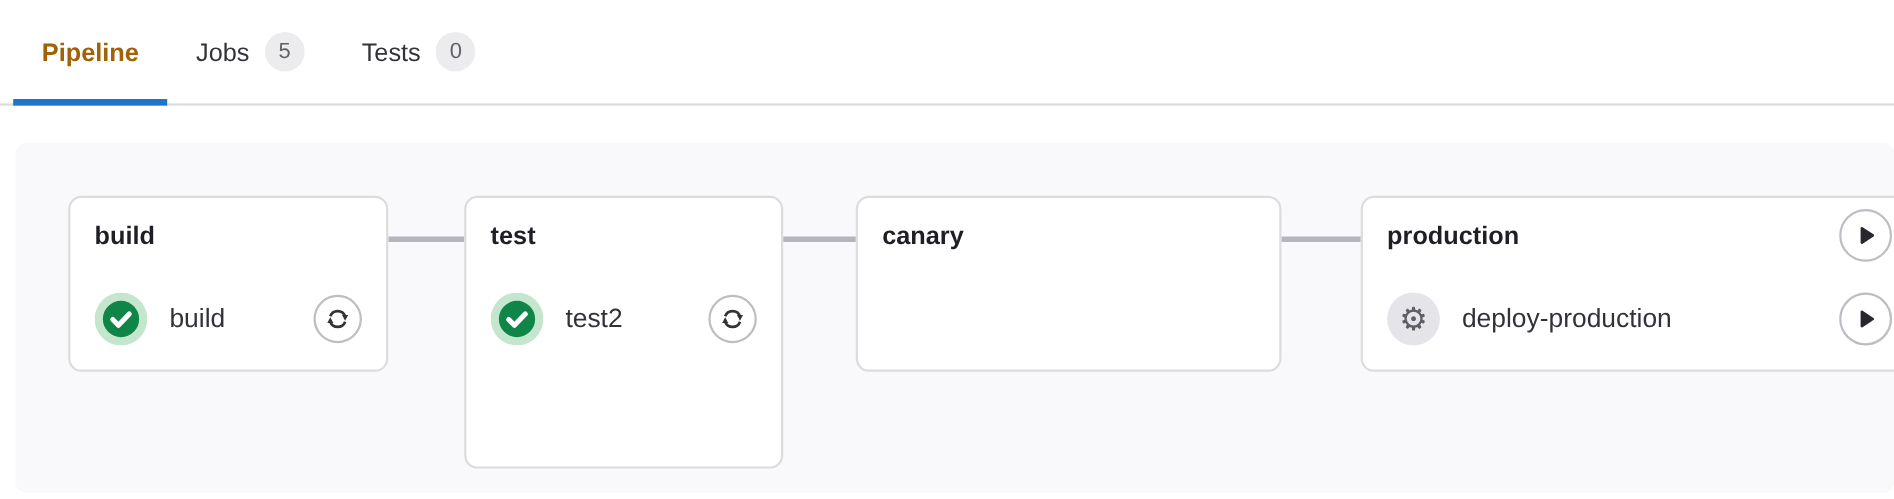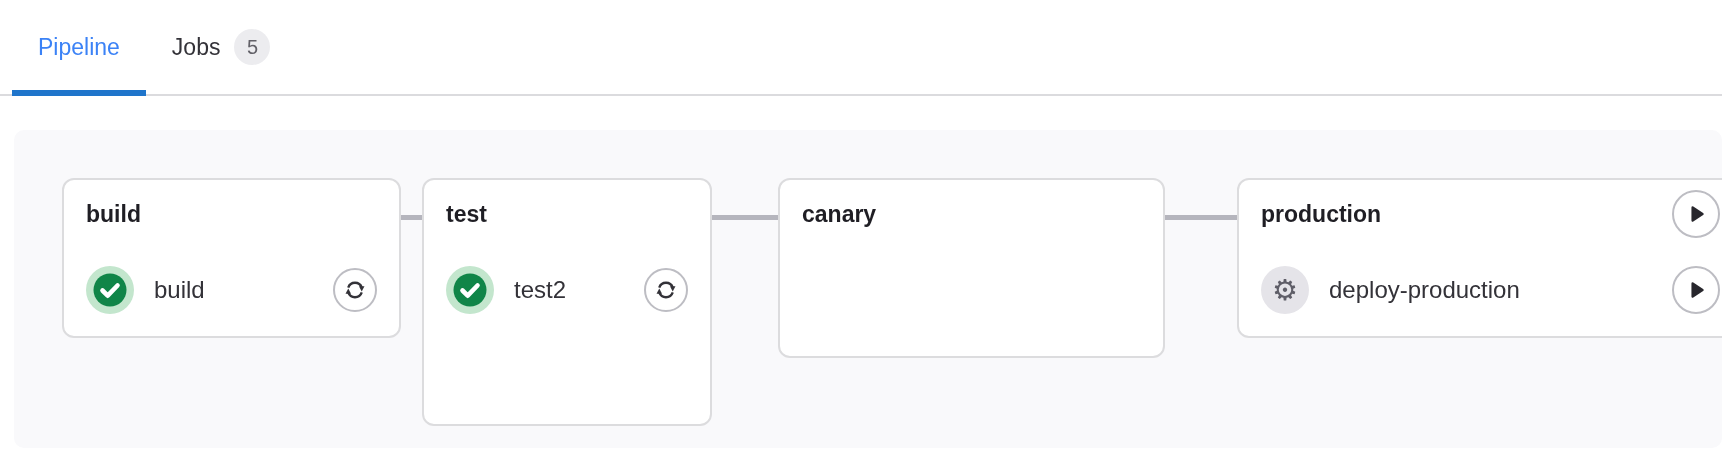--- a/index.html
+++ b/index.html
@@ -5,41 +5,41 @@
   * { margin:0; padding:0; box-sizing:border-box; }
   html,body { width:1722px; height:454px; background:#ffffff;
               font-family:"Liberation Sans", sans-serif; overflow:hidden; }
 
   
   .tab-bar { position:absolute; left:0; top:0; width:1722px; height:96px;
              display:flex; align-items:stretch; padding-left:12px;
              border-bottom:2px solid #dbdbde; background:#fff; }
   .tab { position:relative; display:flex; align-items:center; gap:14px;
          padding:0 26px; font-size:23px; color:#333238; cursor:pointer; }
-  .tab.active { font-weight:400; color:#3b82f6; }
+  .tab.active { font-weight:700; color:#a16207; }
   .tab.active::after { content:""; position:absolute; left:0; right:0;
          bottom:-2px; height:6px; background:#1f75cb; }
   .badge { min-width:36px; height:36px; padding:0 10px; border-radius:18px;
            background:#ececef; color:#626168; font-size:20px; font-weight:400;
            display:flex; align-items:center; justify-content:center; }
 
   
   .pipeline-canvas { position:absolute; left:14px; top:130px; width:1708px;
            height:318px; background:#f9f9fb; border-radius:10px; }
 
   .connector { position:absolute; top:85px; height:5px; background:#b5b5bd; }
   .connector.c1 { left:339px; width:69px; }
   .connector.c2 { left:698px; width:66px; }
   .connector.c3 { left:1151px; width:72px; }
 
   .stage-card { position:absolute; background:#fff; border:2px solid #dcdcde;
            border-radius:12px; padding:12px 22px 0 22px; }
-  .stage-build      { left:48px;   top:48px; width:339px; height:160px; }
+  .stage-build      { left:48px;   top:48px; width:291px; height:160px; }
   .stage-test       { left:408px;  top:48px; width:290px; height:248px; }
-  .stage-canary     { left:764px;  top:48px; width:387px; height:180px; }
+  .stage-canary     { left:764px;  top:48px; width:387px; height:160px; }
   .stage-production { left:1223px; top:48px; width:507px; height:160px; }
 
   .stage-header { display:flex; align-items:center; justify-content:space-between;
            height:44px; }
   .stage-title { font-size:23px; font-weight:700; color:#1f1e24; }
 
   .job-row { display:flex; align-items:center; margin-top:30px; cursor:pointer; }
   .job-row + .job-row { margin-top:38px;flex-direction:column; }
   .job-name { flex:1; margin-left:20px; font-size:24px; color:#333238;
            white-space:nowrap; }
@@ -60,20 +60,24 @@
 </head>
 <body>
 
 <nav class="tab-bar">
   <div class="tab active">
     <span>Pipeline</span>
   </div>
   <div class="tab">
     <span>Jobs</span>
     <span class="badge">5</span>
+  </div>
+  <div class="tab">
+    <span>Tests</span>
+    <span class="badge">0</span>
   </div>
 </nav>
 
 <section class="pipeline-canvas">
 
   <div class="connector c1"></div>
   <div class="connector c2"></div>
   <div class="connector c3"></div>
 
   <div class="stage-card stage-build">

